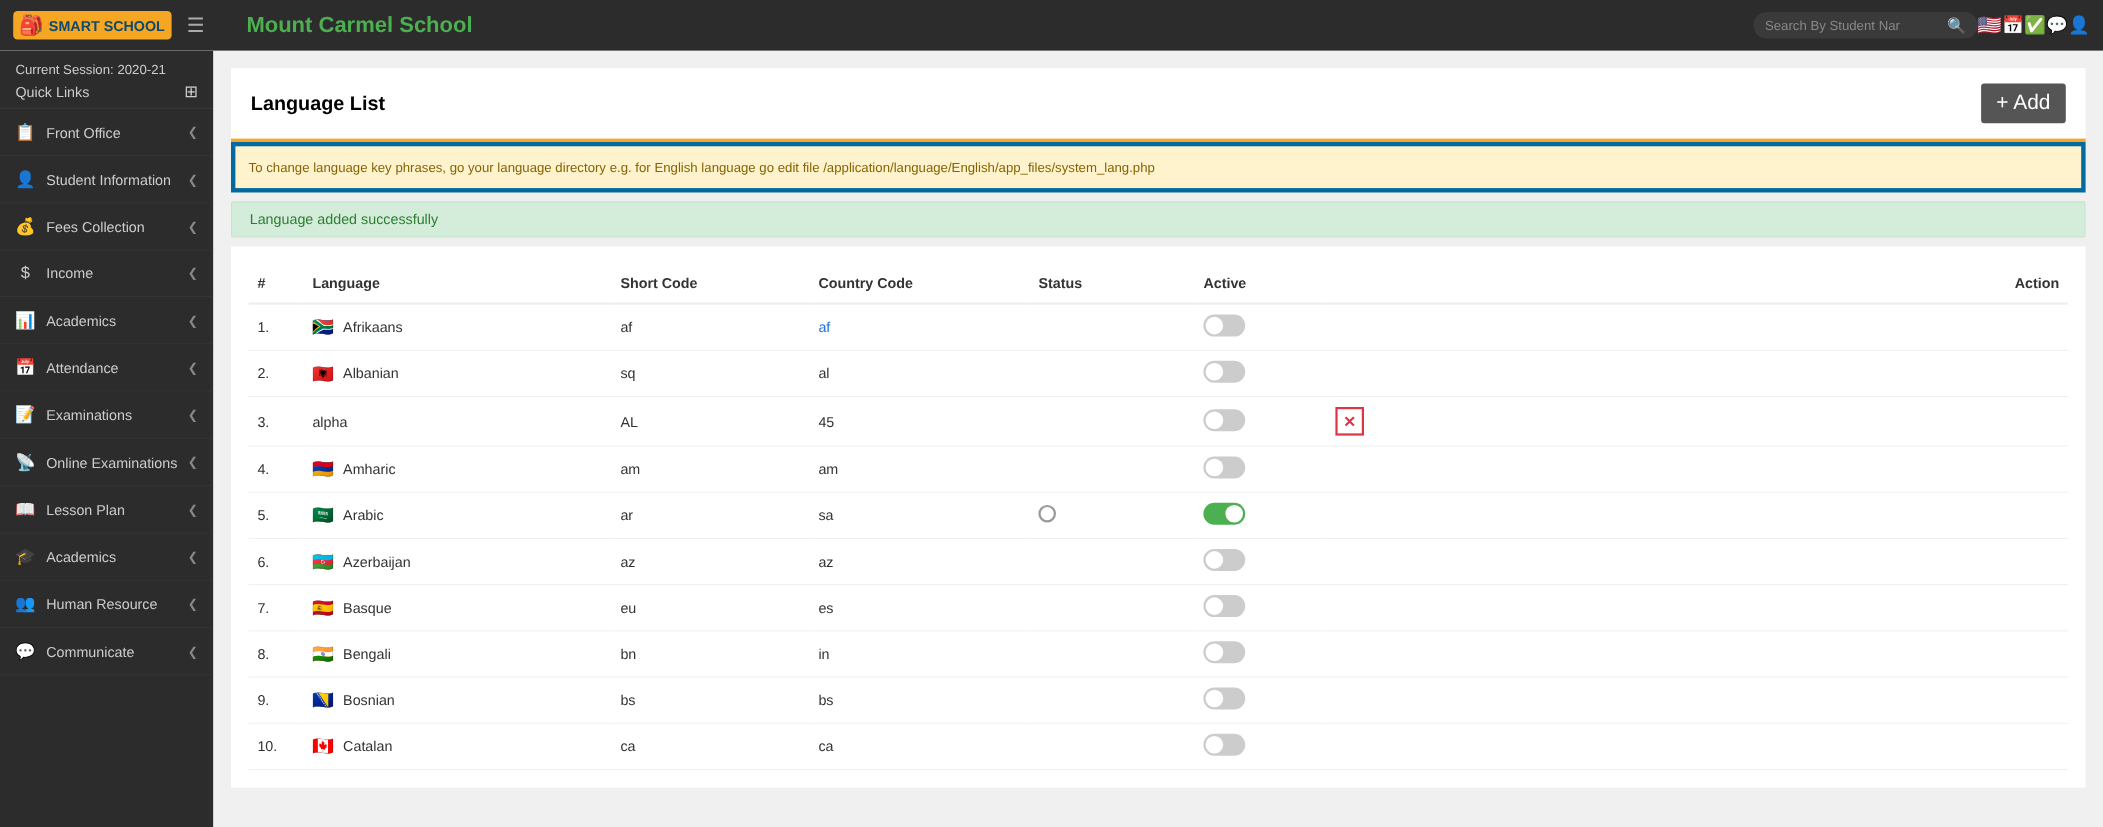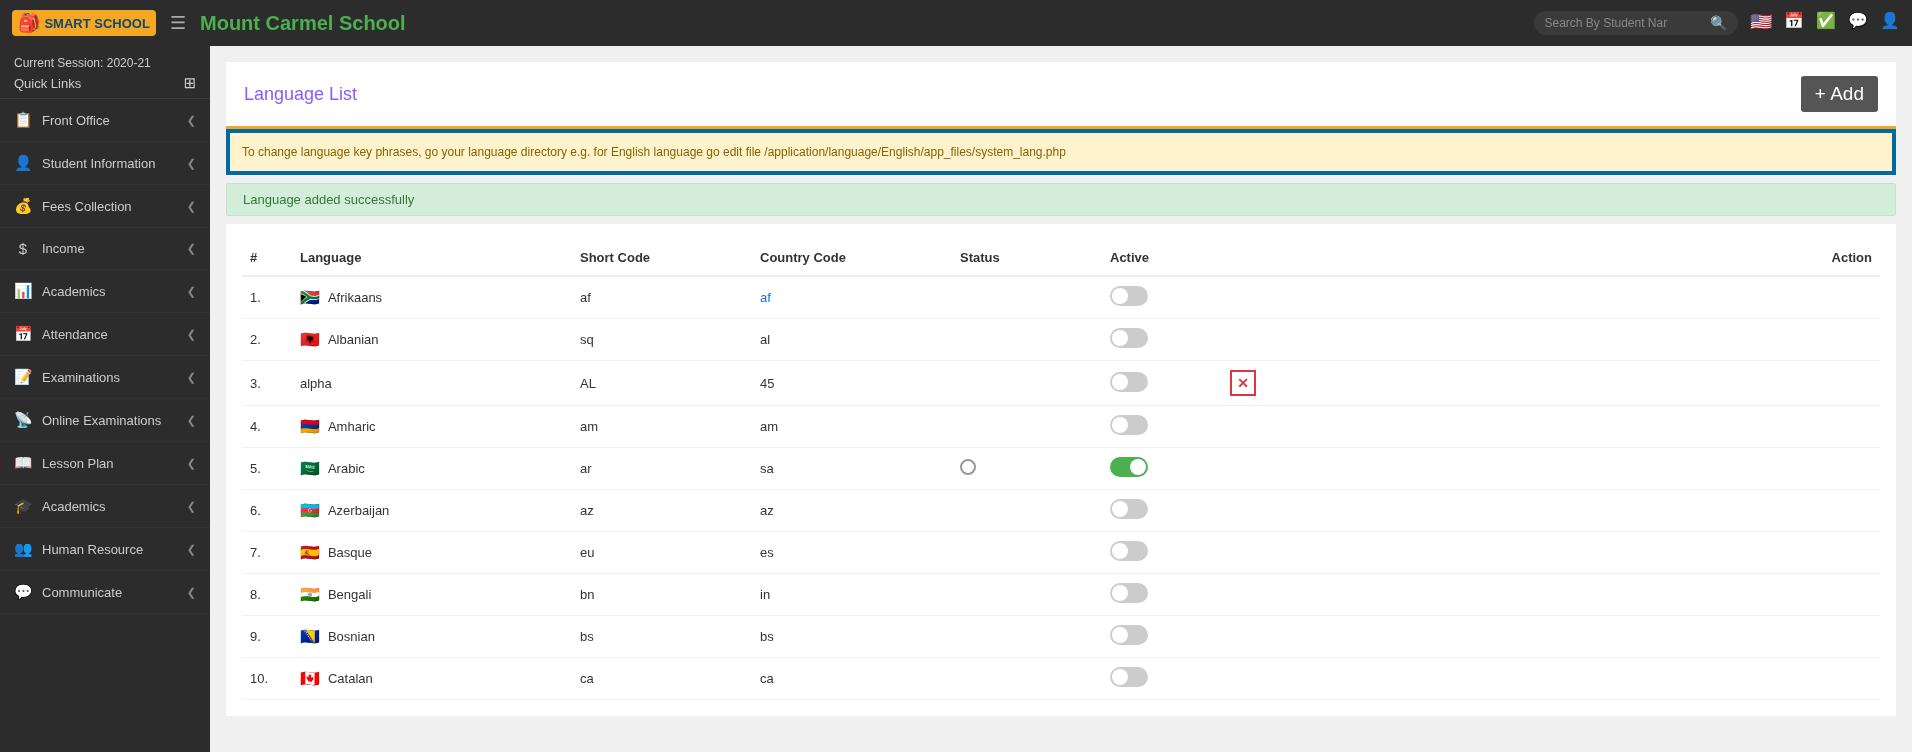--- a/index.html
+++ b/index.html
@@ -37,24 +37,26 @@
       color: #aaa;
       font-size: 18px;
       cursor: pointer;
       padding: 4px;
     }
     .navbar-school-name {
       color: #4caf50;
       font-size: 20px;
       font-weight: 600;
       flex: 1;
+      margin-left: 24px;
     }
     .navbar-right {
       display: flex;
-      gap: 12px;
+      align-items: center;
+      gap: 0;
     }
     .search-box {
       display: flex;
       align-items: center;
       background: #3a3a3a;
       border-radius: 20px;
       padding: 4px 10px;
       gap: 6px;
     }
     .search-box input {
@@ -72,21 +74,21 @@
 
     
     .layout {
       display: flex;
       flex: 1;
       overflow: hidden;
     }
 
     
     .sidebar {
-      width: 210px;
+      width: 194px;
       background: #2c2c2c;
       flex-shrink: 0;
       overflow-y: auto;
       display: flex;
       flex-direction: column;
     }
     .sidebar-session {
       padding: 10px 14px 6px;
       color: #ccc;
       font-size: 12px;
@@ -131,22 +133,22 @@
       display: flex;
       justify-content: space-between;
       align-items: center;
       background: white;
       padding: 14px 18px;
       margin-bottom: 0;
       border-bottom: 3px solid #f5a623;
     }
     .page-title {
       font-size: 18px;
-      font-weight: 400;
-      color: #8b5cf6;
+      font-weight: 700;
+      color: #000000;
     }
     .add-button {
       background: #555;
       color: white;
       border: none;
       padding: 7px 14px;
       border-radius: 3px;
       cursor: pointer;
       font-size: 19px;
       display: flex;

